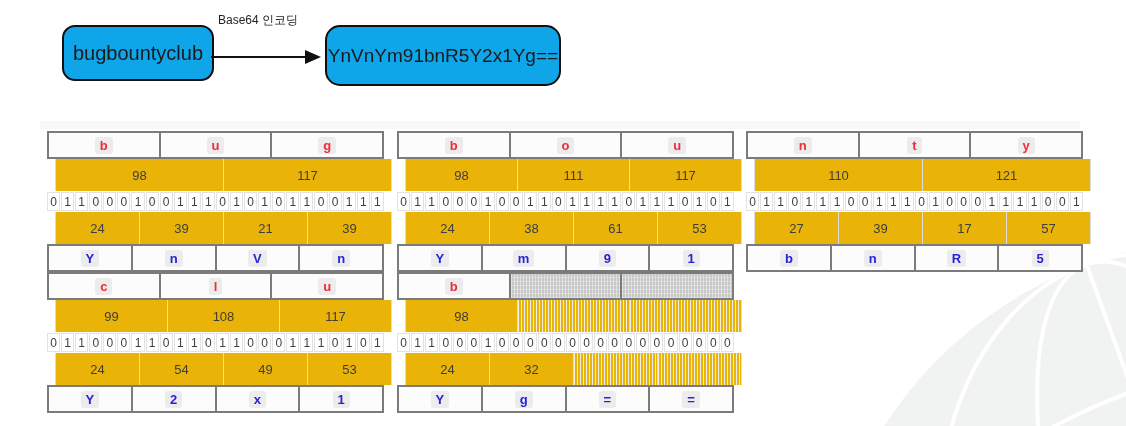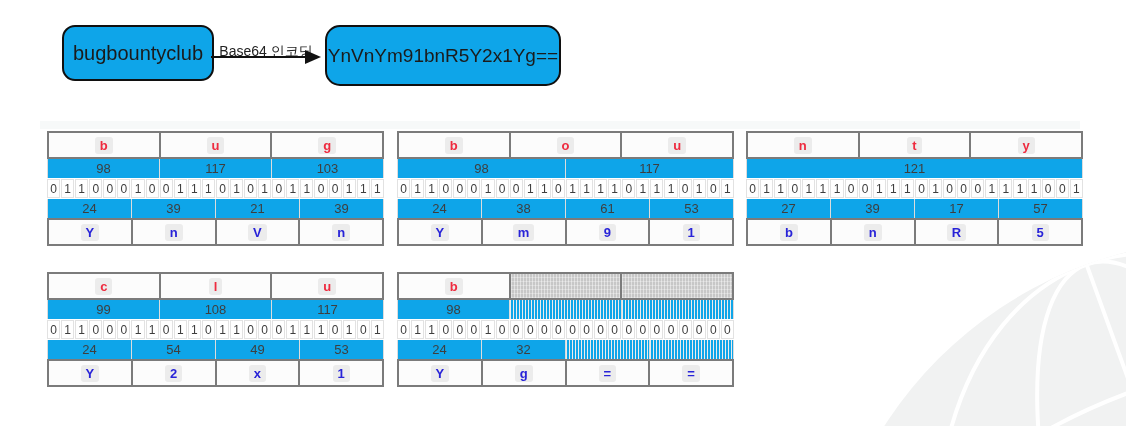--- a/index.html
+++ b/index.html
@@ -14,31 +14,31 @@
   
   .flow-box{
     position:absolute;border:2.5px solid #101010;border-radius:13px;background:#0ea5e9;
     display:flex;align-items:center;justify-content:center;color:#1b1b1b;font-weight:500;
   }
   #inputBox{left:62px;top:25px;width:148px;height:52px;font-size:20px;}
   #outputBox{left:325px;top:25px;width:232px;height:57px;font-size:19px;border-radius:15px;justify-content:center;}
   #arrowLine{position:absolute;left:211px;top:56px;width:96px;height:2px;background:#111;}
   #arrowHead{position:absolute;left:305px;top:50px;width:0;height:0;
     border-left:16px solid #111;border-top:7px solid transparent;border-bottom:7px solid transparent;}
-  #arrowLabel{position:absolute;left:218px;top:43px;width:96px;text-align:center;
-    font-size:14px;color:#222;}
+  #arrowLabel{position:absolute;left:218px;top:12px;width:96px;
+    font-size:12px;color:#222;}
 
   
   .b64-table{position:absolute;width:337px;}
   .row{display:flex;box-sizing:border-box;width:337px;}
   .r1{height:28px;border:2px solid #7b7b7b;background:#fcfcfc;}
   .r5{height:28px;border:2px solid #7b7b7b;background:#fcfcfc;}
   .r1 .cell,.r5 .cell{flex:1;display:flex;align-items:center;justify-content:center;border-right:2px solid #7b7b7b;}
   .r1 .cell:last-child,.r5 .cell:last-child{border-right:none;}
-  .r2,.r4{height:19px;background:#0ea5e9;border-left:1px solid #dcdcdc;border-right:1px solid #dcdcdc;}
+  .r2,.r4{height:32px;background:#eab308;border-left:1px solid #dcdcdc;border-right:1px solid #dcdcdc;margin-left:8px;}
   .r2 .cell,.r4 .cell{flex:1;display:flex;align-items:center;justify-content:center;
     font-size:13px;color:#3e3e3e;border-right:1px solid #dcdcdc;}
   .r2 .cell:last-child,.r4 .cell:last-child{border-right:none;}
   .r3{height:21px;padding:1px 0;gap:1px;}
   .bit{flex:1;box-sizing:border-box;border:1px solid #e2e2e2;background:#fff;
     display:flex;align-items:center;justify-content:center;font-size:12px;color:#3e3e3e;}
   .hl{border-radius:3px;background:#ececec;padding:0 5px;font-weight:bold;font-size:13px;line-height:17px;}
   .red{color:#ee2b3f;}
   .blue{color:#2823d8;}
   .hatch-dark{
@@ -94,21 +94,20 @@
         <div class="cell">
           <span class="hl red">u</span>
         </div>
         <div class="cell">
           <span class="hl red">g</span>
         </div>
       </div>
       <div class="row r2">
         <div class="cell">98</div>
         <div class="cell">117</div>
-        <div class="cell">103</div>
       </div>
       <div class="row r3">
         <div class="bit">0</div>
         <div class="bit">1</div>
         <div class="bit">1</div>
         <div class="bit">0</div>
         <div class="bit">0</div>
         <div class="bit">0</div>
         <div class="bit">1</div>
         <div class="bit">0</div>
@@ -157,20 +156,21 @@
         </div>
         <div class="cell">
           <span class="hl red">o</span>
         </div>
         <div class="cell">
           <span class="hl red">u</span>
         </div>
       </div>
       <div class="row r2">
         <div class="cell">98</div>
+        <div class="cell">111</div>
         <div class="cell">117</div>
       </div>
       <div class="row r3">
         <div class="bit">0</div>
         <div class="bit">1</div>
         <div class="bit">1</div>
         <div class="bit">0</div>
         <div class="bit">0</div>
         <div class="bit">0</div>
         <div class="bit">1</div>
@@ -219,20 +219,21 @@
           <span class="hl red">n</span>
         </div>
         <div class="cell">
           <span class="hl red">t</span>
         </div>
         <div class="cell">
           <span class="hl red">y</span>
         </div>
       </div>
       <div class="row r2">
+        <div class="cell">110</div>
         <div class="cell">121</div>
       </div>
       <div class="row r3">
         <div class="bit">0</div>
         <div class="bit">1</div>
         <div class="bit">1</div>
         <div class="bit">0</div>
         <div class="bit">1</div>
         <div class="bit">1</div>
         <div class="bit">1</div>

